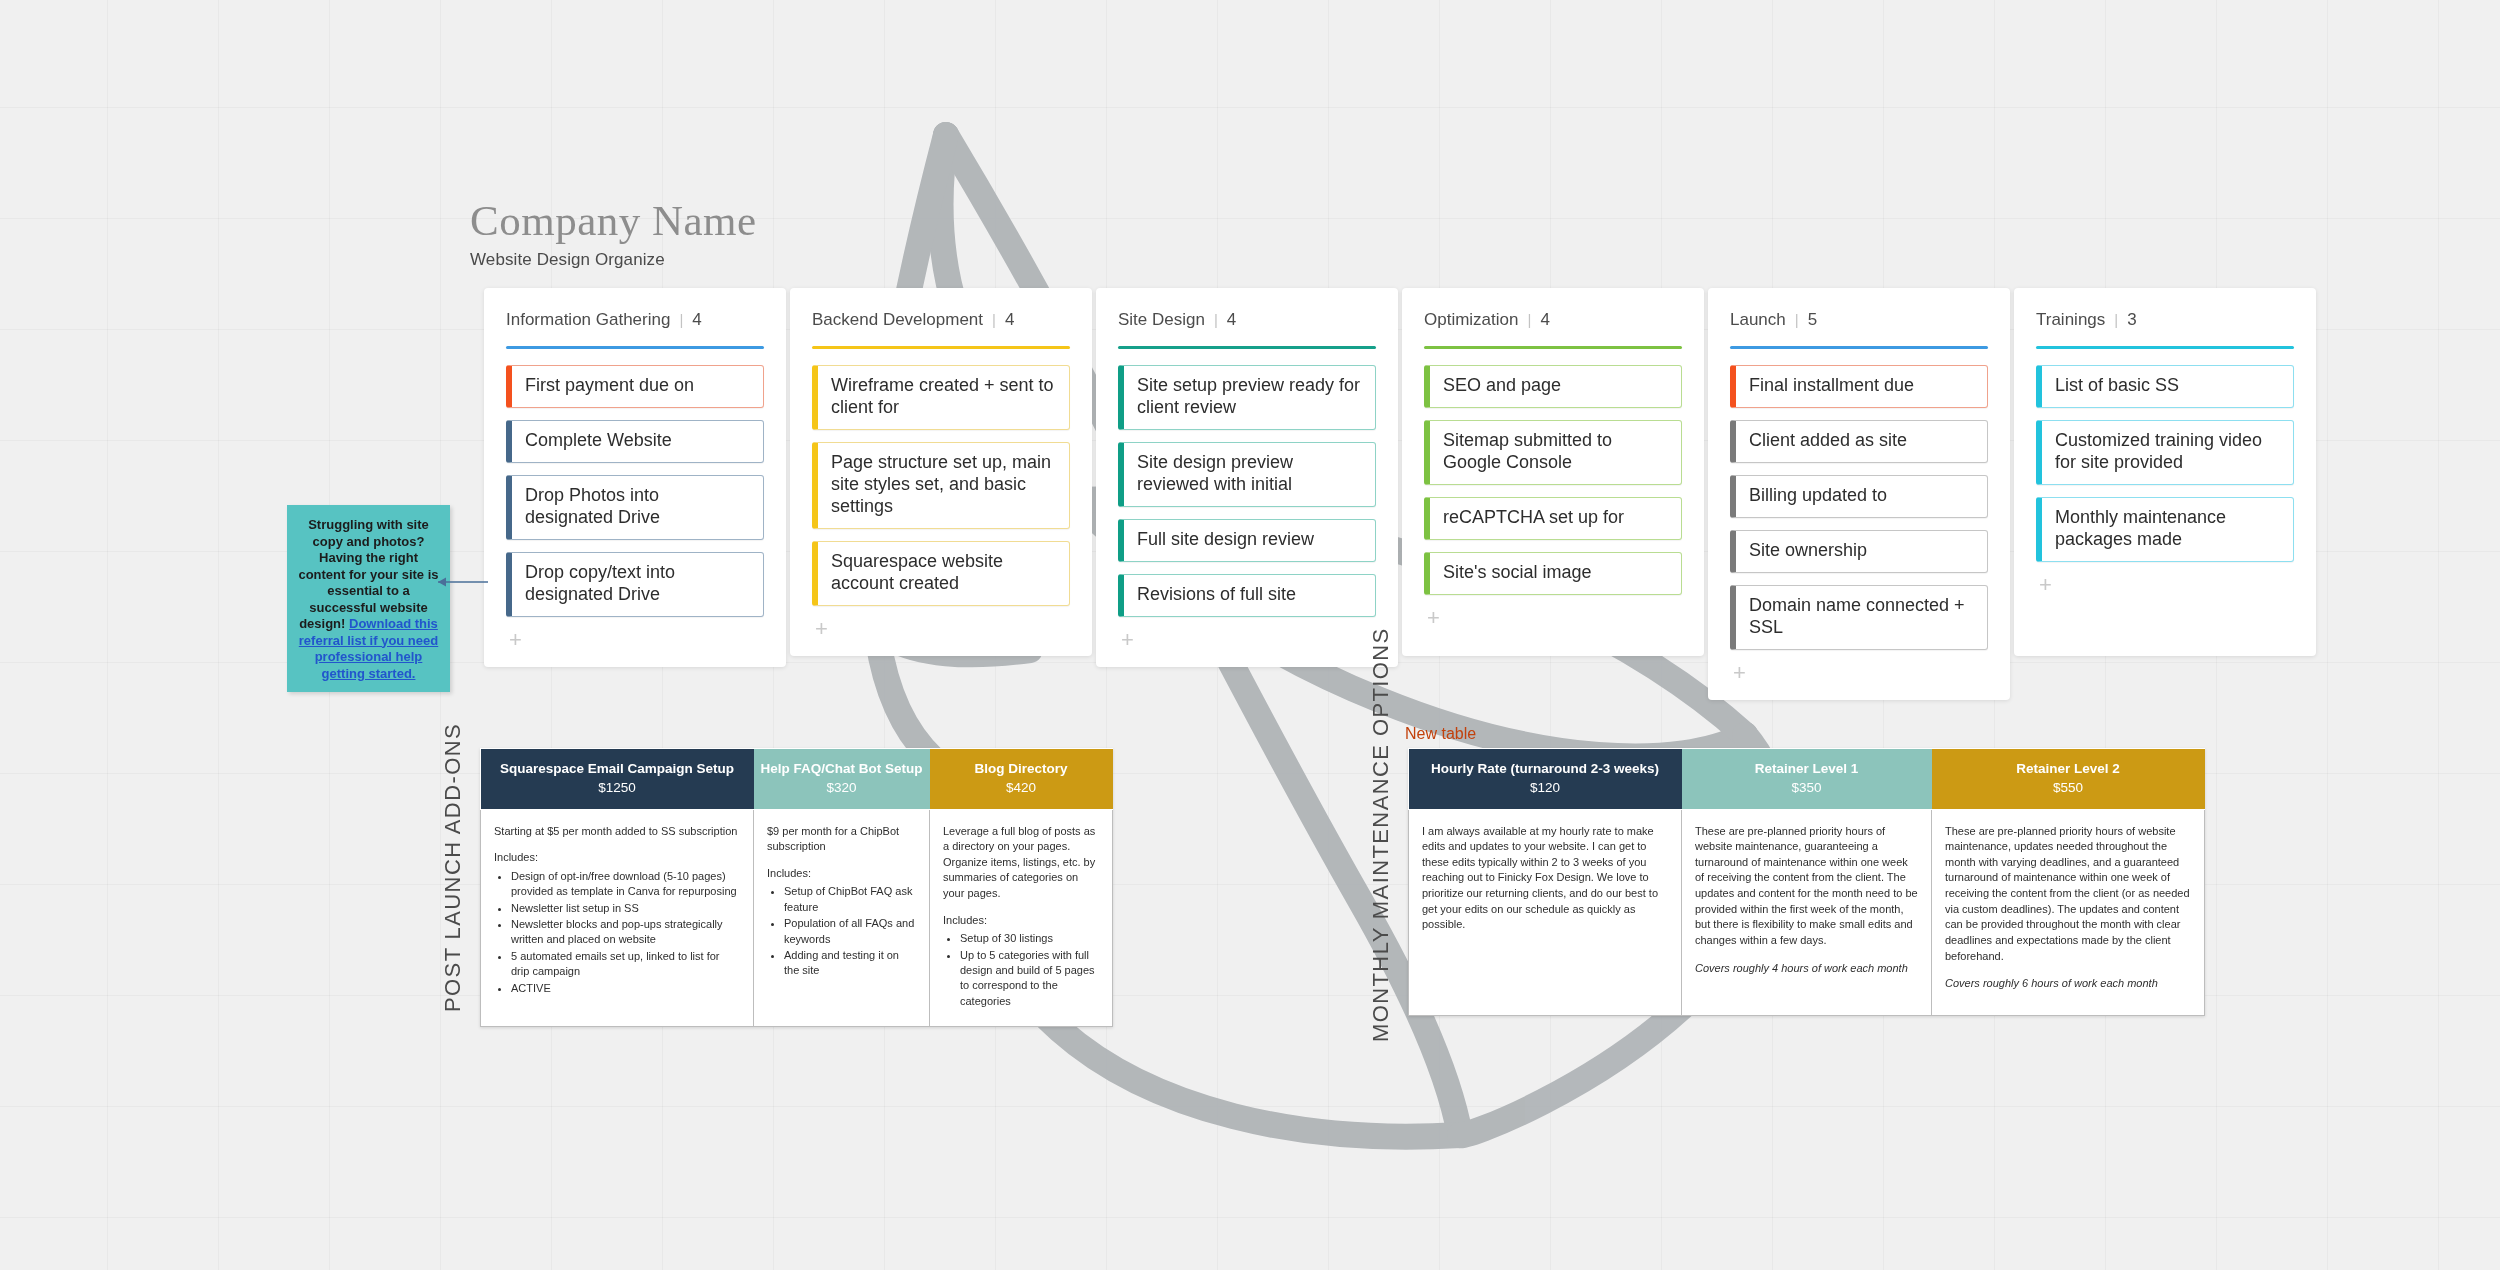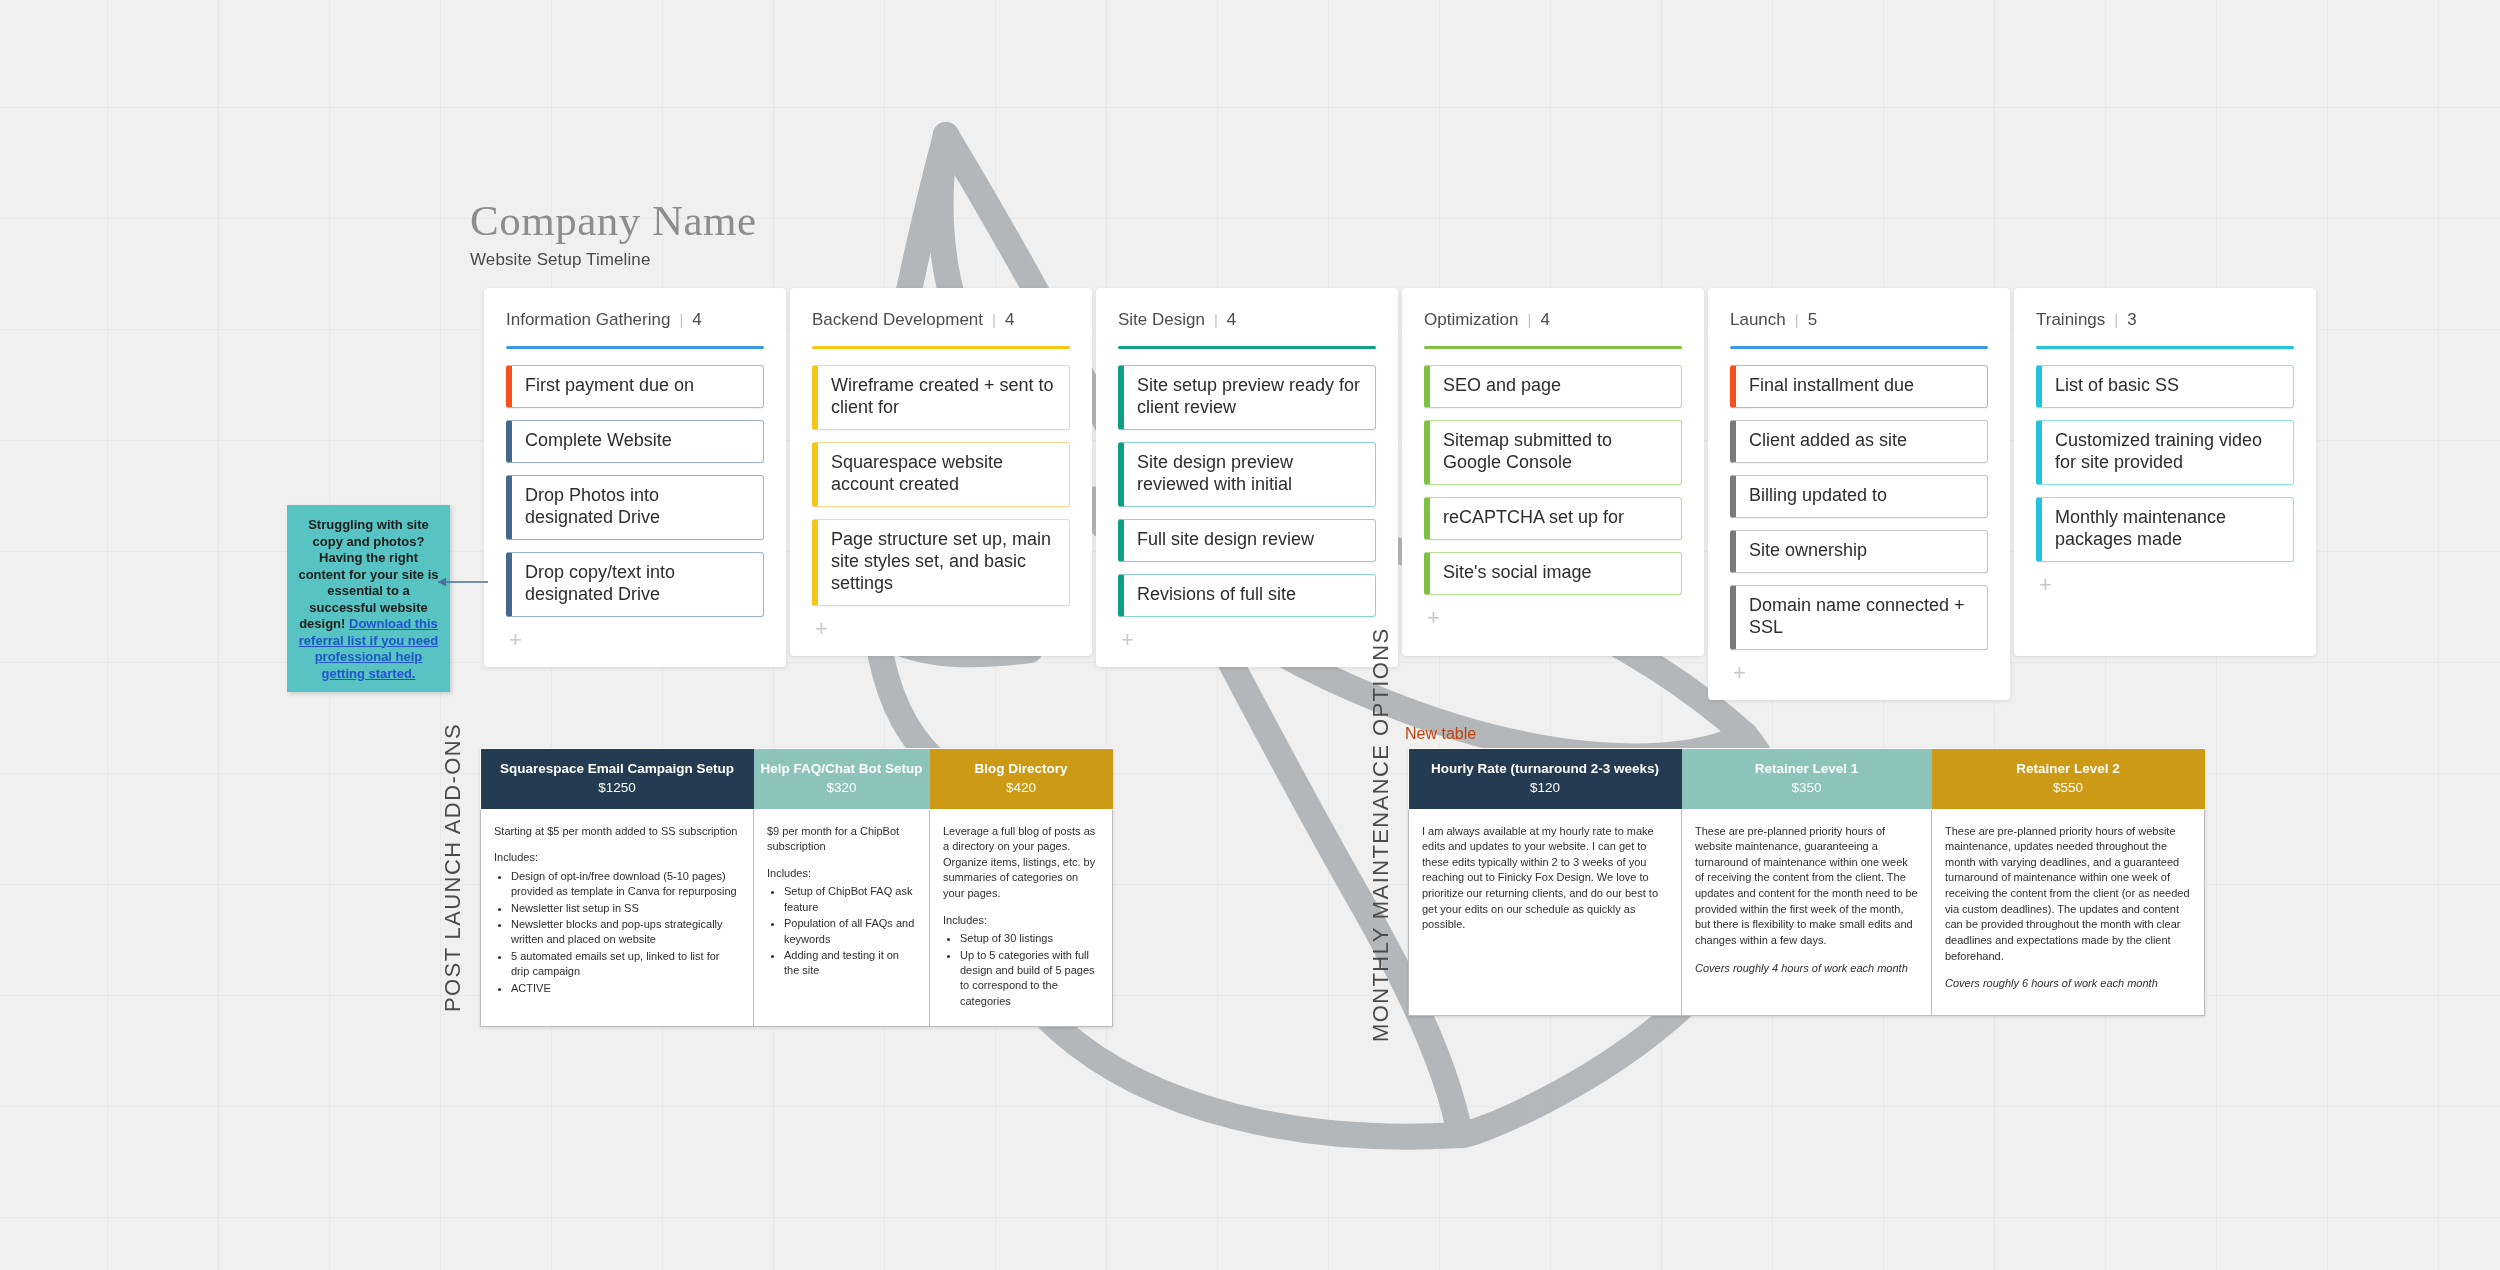--- a/index.html
+++ b/index.html
@@ -69,21 +69,21 @@
     <path d="M946,135 C1000,225 1060,330 1120,450 C1210,625 1300,795 1360,900 C1420,1005 1450,1080 1460,1135"></path>
     <path d="M946,135 C895,330 860,520 878,640 C895,750 960,800 1030,790"></path>
     <path d="M1745,735 C1640,640 1470,560 1280,520 C1090,480 930,500 880,570 C840,628 900,668 1030,650"></path>
     <path d="M1460,1135 C1300,1145 1150,1110 1060,1030 C975,955 970,865 1040,800"></path>
     <path d="M1745,735 C1800,800 1790,900 1700,990 C1600,1090 1460,1140 1460,1135"></path>
   </g>
 </svg>
 
 <div id="header">
   <div id="company-name">Company Name</div>
-  <div id="subtitle">Website Setup Timeline</div>
+  <div id="subtitle">Website Design Organize</div>
 </div>
 
 <div id="board">
     <div class="column">
       <div class="col-head">
         <span class="cname">Information Gathering</span>
         <span class="sep">|</span>
         <span class="ccount">4</span>
       </div>
       <div class="col-rule" style="background: rgb(61, 154, 226);"></div>
@@ -94,22 +94,22 @@
       <div class="add-btn">+</div>
     </div>
     <div class="column">
       <div class="col-head">
         <span class="cname">Backend Development</span>
         <span class="sep">|</span>
         <span class="ccount">4</span>
       </div>
       <div class="col-rule" style="background: rgb(245, 197, 24);"></div>
       <div class="card" style="border-color: rgb(241, 220, 147) rgb(241, 220, 147) rgb(241, 220, 147) rgb(245, 197, 24);">Wireframe created + sent to client for</div>
+      <div class="card" style="border-color: rgb(241, 220, 147) rgb(241, 220, 147) rgb(241, 220, 147) rgb(245, 197, 24);">Page structure set up, main site styles set, and basic settings</div>
       <div class="card" style="border-color: rgb(241, 220, 147) rgb(241, 220, 147) rgb(241, 220, 147) rgb(245, 197, 24);">Squarespace website account created</div>
-      <div class="card" style="border-color: rgb(241, 220, 147) rgb(241, 220, 147) rgb(241, 220, 147) rgb(245, 197, 24);">Page structure set up, main site styles set, and basic settings</div>
       <div class="add-btn">+</div>
     </div>
     <div class="column">
       <div class="col-head">
         <span class="cname">Site Design</span>
         <span class="sep">|</span>
         <span class="ccount">4</span>
       </div>
       <div class="col-rule" style="background: rgb(21, 160, 138);"></div>
       <div class="card" style="border-color: rgb(142, 211, 198) rgb(142, 211, 198) rgb(142, 211, 198) rgb(15, 158, 134);">Site setup preview ready for client review</div>

